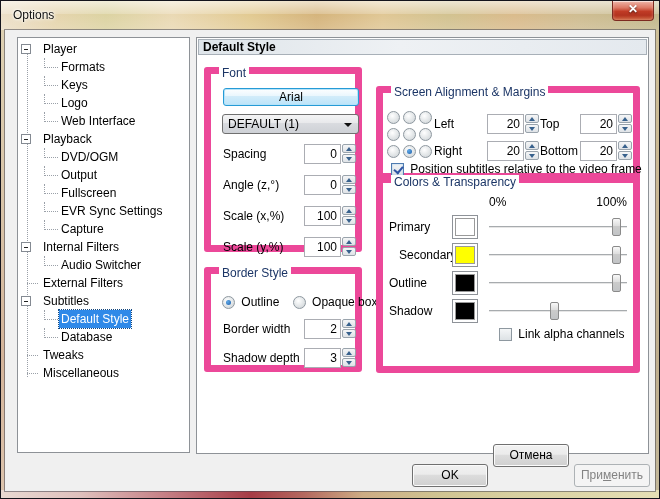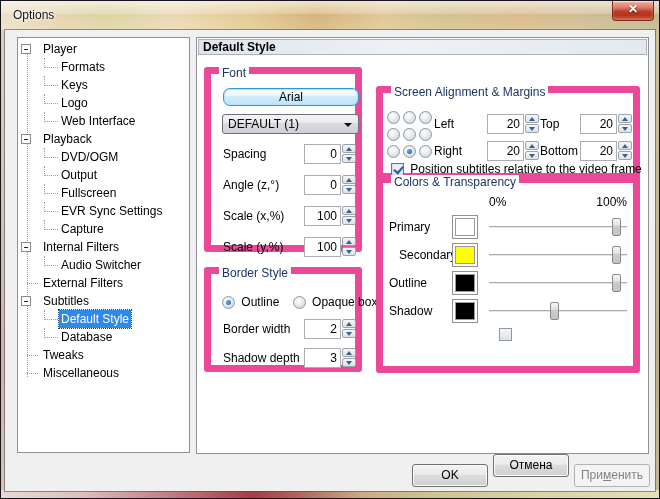--- a/index.html
+++ b/index.html
@@ -198,21 +198,21 @@
         </div>
       </div>
 
     <div class="panel">
       <div class="panel-header">
         <span>Default Style</span>
       </div>
 
       <div class="group" style="left:7px; top:29px; width:158px; height:185px;">
         <span class="group-title">Font</span>
-        <div class="arial-btn" style="left:12px; top:14px; width:136px; height:18px;border-radius:7px;">Arial</div>
+        <div class="arial-btn" style="left:12px; top:14px; width:136px; height:18px;">Arial</div>
         <div class="combo" style="left:11px; top:40px; width:137px; height:20px;">
           <span>DEFAULT (1)</span>
           <i class="combo-arrow"></i>
         </div>
         <div id="font-fields">
             <div class="field-row" style="top: 70px;">
               <span class="field-label">Spacing</span>
               <div class="spinner" style="left: 93px; top: 0px;">
                 <div class="spin-edit">0</div>
                 <div class="spin-btns">
@@ -416,21 +416,22 @@
             <div class="swatch" style="left: 69px; top: 116px;">
               <div class="swatch-fill" style="background: rgb(0, 0, 0);"></div>
             </div>
             <div class="slider" style="left: 106px; top: 119px;">
               <div class="slider-track"></div>
               <div class="slider-thumb" style="left: 61px;"></div>
             </div>
           </div>
         <div style="position:absolute; left:116px; top:145px; height:14px; line-height:13px; white-space:nowrap;">
           <span class="checkbox"></span>
+          <span style="margin-left:3px;">Link alpha channels</span>
         </div>
       </div>
     </div>
 
     <div class="win-btn" style="left:407px; top:434px;">OK</div>
-    <div class="win-btn" style="left:488px; top:424px;">Отмена</div>
+    <div class="win-btn" style="left:488px; top:414px;">Отмена</div>
     <div class="win-btn disabled" style="left:569px; top:434px;"><span>При</span><span class="mn">м</span><span>енить</span></div>
   </div>
 </div>
 
 </body></html>

